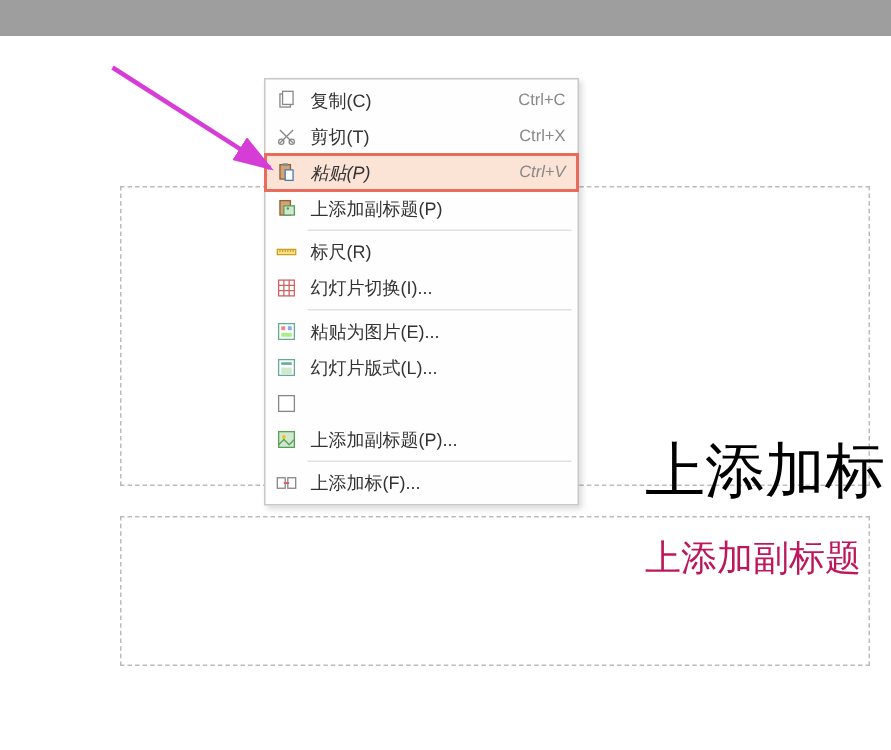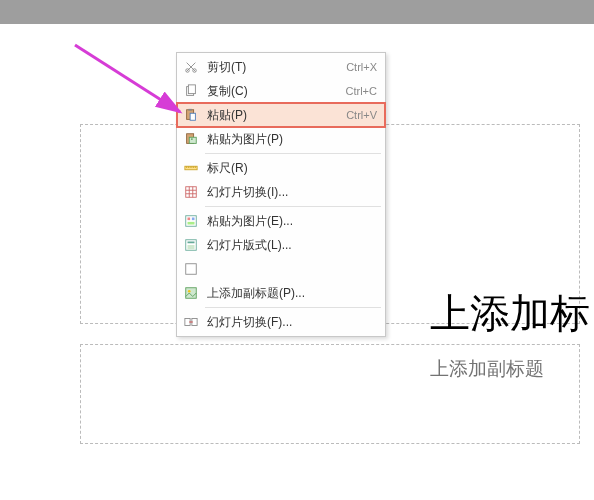--- a/index.html
+++ b/index.html
@@ -30,23 +30,23 @@
   left: 430px;
   font-size: 40px;
   font-family: "SimSun", serif;
   color: #000;
   white-space: nowrap;
 }
 .slide-subtitle {
   position: absolute;
   top: 332px;
   left: 430px;
-  font-size: 19px;
+  font-size: 24px;
   font-family: "SimSun", serif;
-  color: #737373;
+  color: #be185d;
   white-space: nowrap;
 }
 .placeholder-box {
   position: absolute;
   border: 1px dashed #bbb;
 }
 .ph1 { top: 100px; left: 80px; width: 500px; height: 200px; }
 .ph2 { top: 320px; left: 80px; width: 500px; height: 100px; }
 .context-menu {
   position: absolute;
@@ -77,20 +77,21 @@
 .menu-item .label {
   flex: 1;
   padding-left: 6px;
 }
 .menu-item .shortcut {
   color: #888;
   font-size: 11px;
 }
 .menu-item.highlighted {
   background: #fbe3d6;
+  font-style: italic;
 }
 .menu-item.boxed {
   outline: 2px solid #e86b5c;
   outline-offset: -1px;
 }
 .menu-sep {
   height: 1px;
   background: #e0e0e0;
   margin: 2px 4px 2px 28px;
 }
@@ -112,61 +113,61 @@
   <div class="placeholder-box ph2"></div>
   <div class="slide-title">上添加标</div>
   <div class="slide-subtitle">上添加副标题</div>
 </div>
 
 <div class="context-menu">
 
   <div class="menu-item">
     <span class="icon">
       <svg class="icon-svg" viewBox="0 0 16 16">
+          <rect x="3" y="3" width="8" height="10" fill="none" stroke="#888" stroke-width="1"></rect>
+          <rect x="5" y="1" width="8" height="10" fill="#fff" stroke="#888" stroke-width="1"></rect>
+        </svg>
+    </span>
+    <span class="label">复制(C)</span>
+    <span class="shortcut">Ctrl+C</span>
+  </div>
+
+  <div class="menu-item">
+    <span class="icon">
+      <svg class="icon-svg" viewBox="0 0 16 16">
           <path d="M3 3 L13 13 M13 3 L3 13" stroke="#888" stroke-width="1" fill="none"></path>
           <circle cx="4" cy="12" r="2" fill="none" stroke="#888"></circle>
           <circle cx="12" cy="12" r="2" fill="none" stroke="#888"></circle>
         </svg>
     </span>
     <span class="label">剪切(T)</span>
     <span class="shortcut">Ctrl+X</span>
   </div>
 
-  <div class="menu-item">
-    <span class="icon">
-      <svg class="icon-svg" viewBox="0 0 16 16">
-          <rect x="3" y="3" width="8" height="10" fill="none" stroke="#888" stroke-width="1"></rect>
-          <rect x="5" y="1" width="8" height="10" fill="#fff" stroke="#888" stroke-width="1"></rect>
-        </svg>
-    </span>
-    <span class="label">复制(C)</span>
-    <span class="shortcut">Ctrl+C</span>
-  </div>
-
   <div class="menu-item highlighted boxed">
     <span class="icon">
       <svg class="icon-svg" viewBox="0 0 16 16">
           <rect x="3" y="2" width="8" height="11" fill="#d4a373" stroke="#8b6239"></rect>
           <rect x="5" y="1" width="4" height="2" fill="#888"></rect>
           <rect x="7" y="6" width="6" height="8" fill="#fff" stroke="#4a7ab8"></rect>
         </svg>
     </span>
     <span class="label">粘贴(P)</span>
     <span class="shortcut">Ctrl+V</span>
   </div>
 
   <div class="menu-item">
     <span class="icon">
       <svg class="icon-svg" viewBox="0 0 16 16">
           <rect x="3" y="2" width="8" height="11" fill="#d4a373" stroke="#8b6239"></rect>
           <rect x="6" y="6" width="8" height="7" fill="#cfe8cf" stroke="#5a9e5a"></rect>
           <circle cx="9" cy="8" r="1" fill="#5a9e5a"></circle>
         </svg>
     </span>
-    <span class="label">粘贴为图片(P)</span>
+    <span class="label">上添加副标题(P)</span>
   </div>
 
   <div class="menu-sep"></div>
 
   <div class="menu-item">
     <span class="icon">
       <svg class="icon-svg" viewBox="0 0 16 16">
           <rect x="1" y="6" width="14" height="4" fill="#ffe08a" stroke="#c9a227"></rect>
           <path d="M3 6v2 M5 6v2 M7 6v2 M9 6v2 M11 6v2 M13 6v2" stroke="#c9a227"></path>
         </svg>
@@ -231,21 +232,21 @@
   <div class="menu-sep"></div>
 
   <div class="menu-item">
     <span class="icon">
       <svg class="icon-svg" viewBox="0 0 16 16">
           <rect x="1" y="4" width="6" height="8" fill="#fff" stroke="#888"></rect>
           <rect x="9" y="4" width="6" height="8" fill="#fff" stroke="#888"></rect>
           <path d="M6 8 L10 8" stroke="#c66" stroke-width="1.5"></path>
         </svg>
     </span>
-    <span class="label">幻灯片切换(F)...</span>
+    <span class="label">上添加标(F)...</span>
   </div>
 
 </div>
 
 <svg class="arrow" width="130" height="90">
   <defs>
     <marker id="ah" markerWidth="10" markerHeight="10" refX="8" refY="3" orient="auto">
       <path d="M0,0 L9,3 L0,6 Z" fill="#d63cd6"></path>
     </marker>
   </defs>

